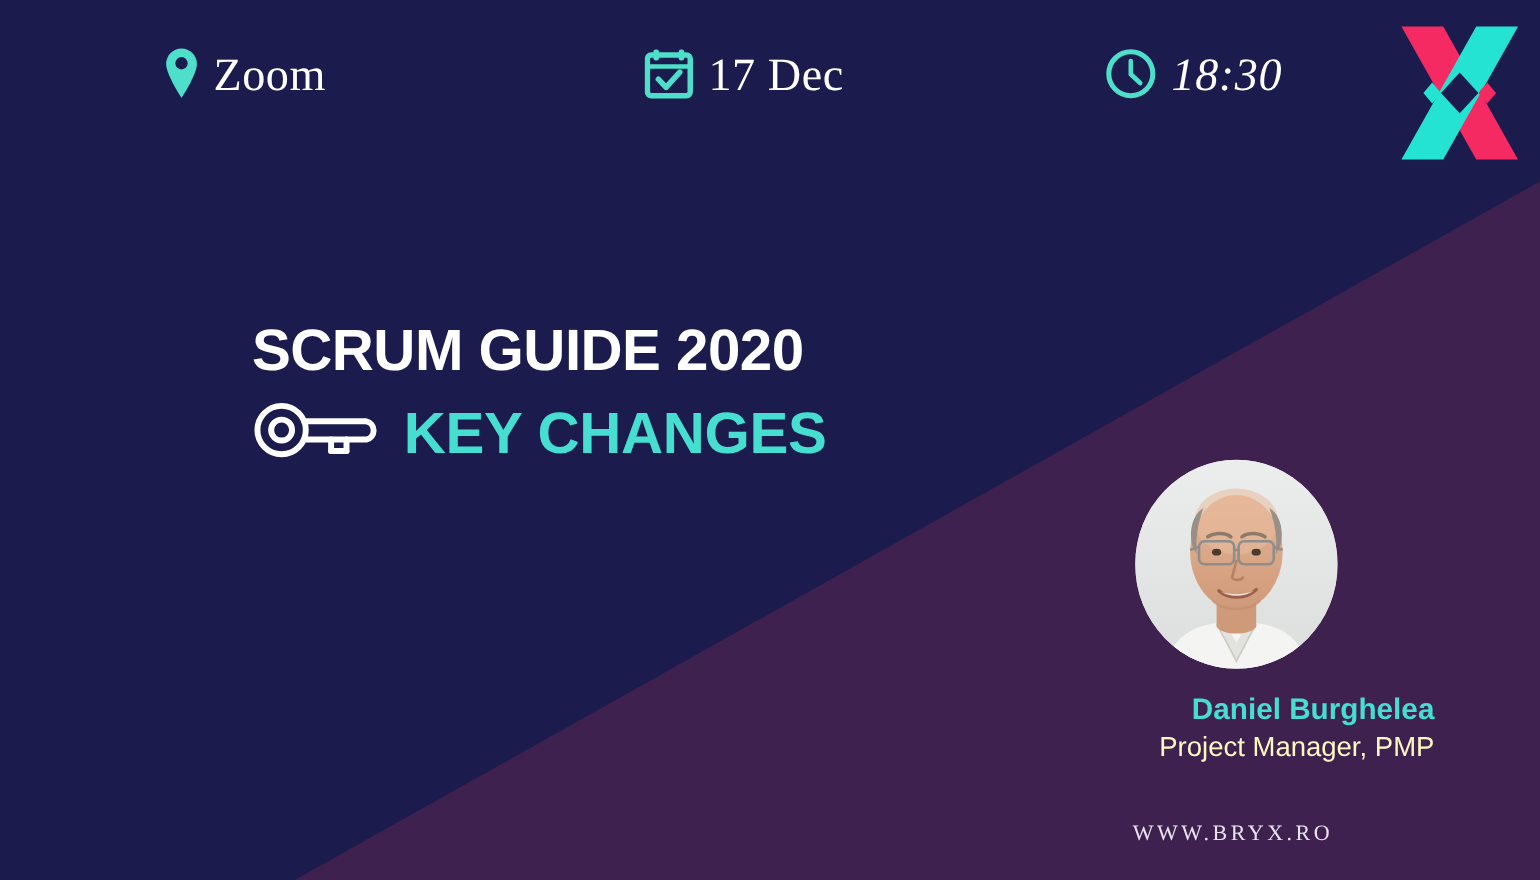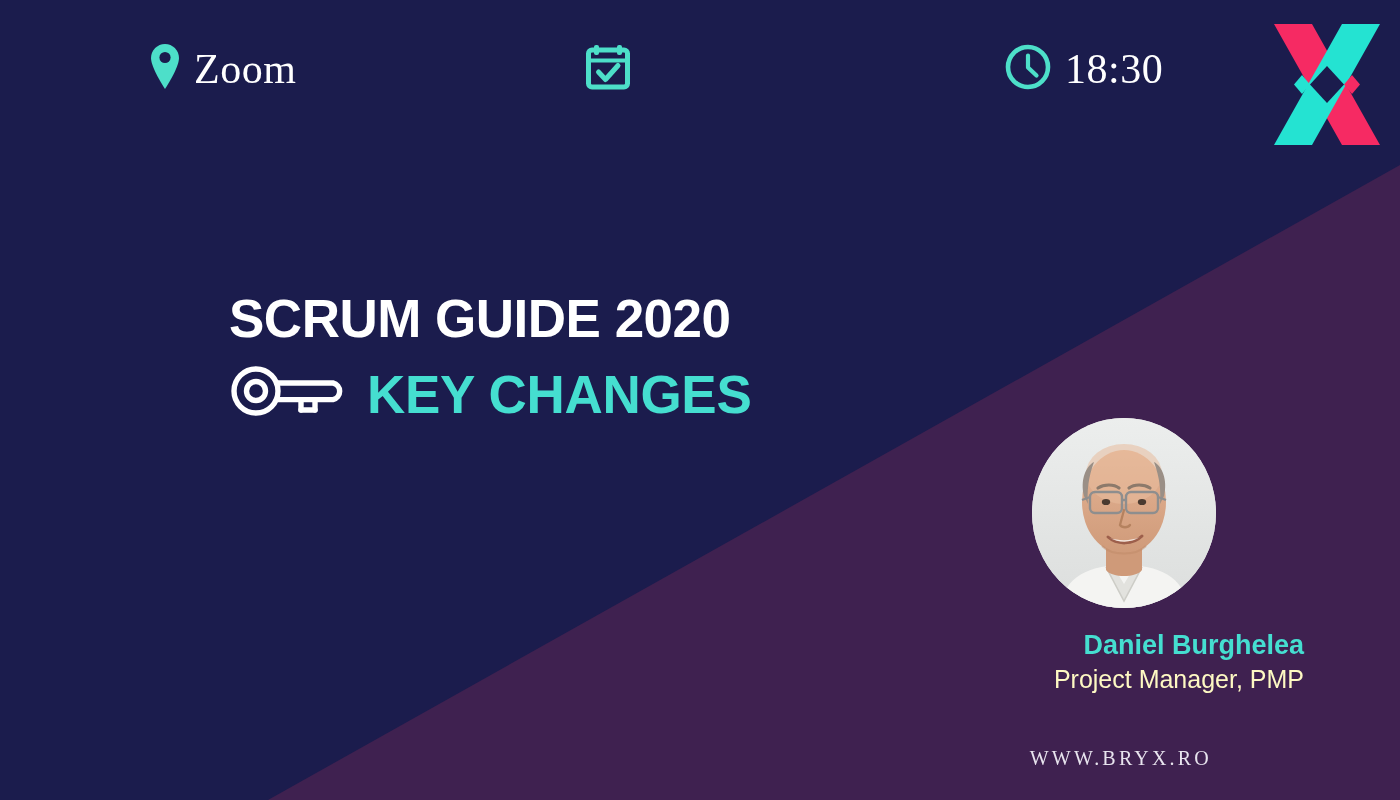--- a/index.html
+++ b/index.html
@@ -35,21 +35,21 @@
   }
   .hitem {
     position:absolute;
     display:flex;
     align-items:center;
     gap:14px;
     height:62px;
   }
   .hitem-location { left:150px; }
   .hitem-date     { left:586px; }
-  .hitem-time     { left:1005px; }
+  .hitem-time     { left:1005px;font-style:italic; }
 
   .hlabel {
     font-family:"Liberation Serif", serif;
     font-size:42px;
     font-weight:400;
     color:#ffffff;
     letter-spacing:0.5px;
     line-height:1;
     white-space:nowrap;
   }
@@ -166,20 +166,21 @@
     <div class="hitem hitem-date">
       <span class="hicon">
         <svg width="44" height="48" viewBox="0 0 44 48">
           <rect x="8" y="2" width="5" height="10" rx="2" fill="#4ddfc9"></rect>
           <rect x="31" y="2" width="5" height="10" rx="2" fill="#4ddfc9"></rect>
           <rect x="2.5" y="7" width="39" height="37" rx="3.5" fill="none" stroke="#4ddfc9" stroke-width="5"></rect>
           <line x1="4" y1="17.5" x2="40" y2="17.5" stroke="#4ddfc9" stroke-width="4"></line>
           <path d="M12.5 29 L19.5 36.5 L32 22.5" fill="none" stroke="#4ddfc9" stroke-width="5" stroke-linecap="round" stroke-linejoin="round"></path>
         </svg>
       </span>
+      <span class="hlabel">17 Dec</span>
     </div>
 
     <div class="hitem hitem-time">
       <span class="hicon">
         <svg width="46" height="46" viewBox="0 0 46 46">
           <circle cx="23" cy="23" r="20" fill="none" stroke="#4ddfc9" stroke-width="4.6"></circle>
           <path d="M23 11.5 L23 23.5 L31.5 31.5" fill="none" stroke="#4ddfc9" stroke-width="4.2" stroke-linecap="round" stroke-linejoin="round"></path>
         </svg>
       </span>
       <span class="hlabel">18:30</span>

